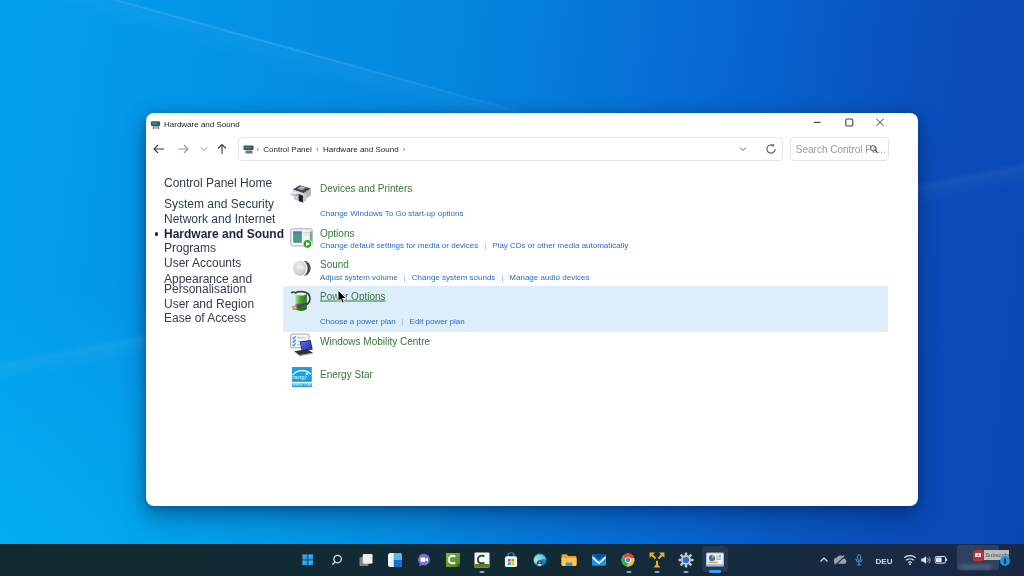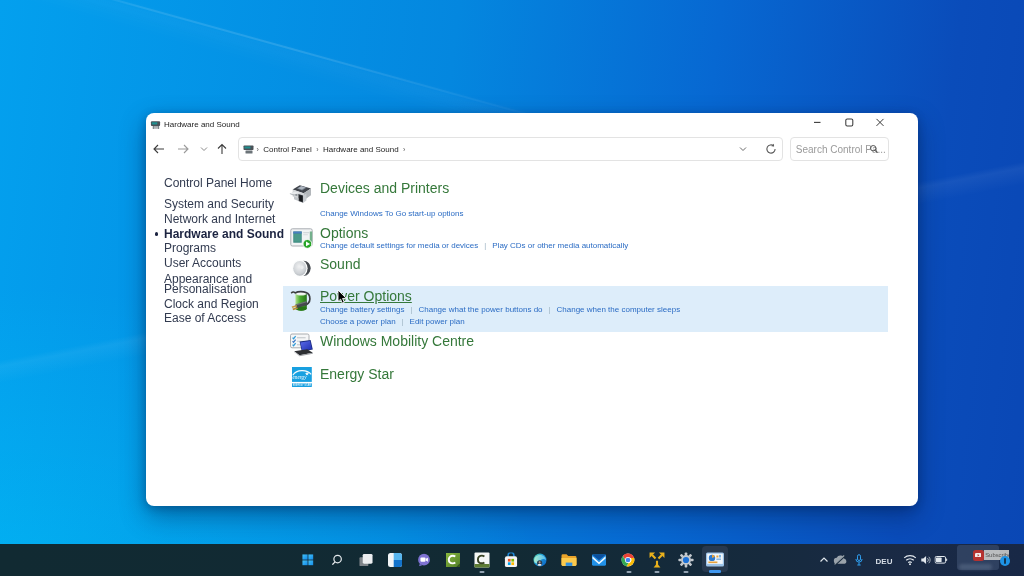--- a/index.html
+++ b/index.html
@@ -21,21 +21,21 @@
   .navico{position:absolute;top:36.5px;transform:translate(-50%,-50%);}
   #addrbox{position:absolute;left:92px;top:24px;width:545.5px;height:24.5px;
     border:1px solid #e3e3e3;border-radius:4px;box-sizing:border-box;background:#fff;}
   #searchbox{position:absolute;left:644.8px;top:24px;width:98.5px;height:24.5px;
     border:1px solid #e3e3e3;border-radius:4px;box-sizing:border-box;background:#fff;}
   .crumb{position:absolute;top:12.2px;transform:translateY(-50%);font-size:8px;color:#242424;white-space:nowrap;}
   .csep{color:#555;font-size:7px;}
   
   .side{position:absolute;transform:translateY(-50%);font-size:12px;color:#323b50;white-space:nowrap;left:18.5px;}
   
-  .hd{position:absolute;transform:translateY(-50%);font-size:14px;color:#35783a;white-space:nowrap;left:174.5px;}
+  .hd{position:absolute;transform:translateY(-50%);font-size:10px;color:#35783a;white-space:nowrap;left:174.5px;}
   .lnk{position:absolute;transform:translateY(-50%);font-size:8px;color:#2b6cc4;white-space:nowrap;left:174.5px;}
   .lsep{color:#9ab0c0;padding:0 6px;font-size:7.5px;}
   .icon24{position:absolute;left:143.5px;width:25px;height:25px;}
   #hl{position:absolute;left:137.5px;top:173.5px;width:605px;height:46px;background:#ddedfa;}
   
   #taskbar{position:absolute;left:0;top:543.5px;width:1024px;height:32.5px;
     background:linear-gradient(90deg,#112a32 0%,#122a34 50%,#162a3e 75%,#1a2a45 88%,#182846 100%);}
   .tico{position:absolute;top:559.5px;transform:translate(-50%,-50%);}
   .tdash{position:absolute;top:570.5px;width:5px;height:2px;border-radius:1px;background:#93a3b2;transform:translateX(-50%);}
 </style>
@@ -104,21 +104,21 @@
 
   <div class="side" style="top:70px">Control Panel Home</div>
   <div class="side" style="top:91.5px">System and Security</div>
   <div class="side" style="top:106.3px">Network and Internet</div>
   <div class="side" style="top:121.1px;font-weight:bold;color:#1b2340">Hardware and Sound</div>
   <div class="abs" style="left:9px;top:119.6px;width:3.5px;height:3.5px;border-radius:50%;background:#1b2340"></div>
   <div class="side" style="top:135.6px">Programs</div>
   <div class="side" style="top:150.1px">User Accounts</div>
   <div class="side" style="top:166px">Appearance and</div>
   <div class="side" style="top:176.8px">Personalisation</div>
-  <div class="side" style="top:191px">Clock and Region</div>
+  <div class="side" style="top:191px">User and Region</div>
   <div class="side" style="top:205.5px">Ease of Access</div>
 
   <svg class="icon24" style="top:70px" viewBox="0 0 25 25" id="ic-printer">
     <path d="M3.6 6.6 L10.8 2.2 L22 5.4 L14.6 10.2 Z" fill="#41454c"></path>
     <path d="M7.8 5.6 L12.2 2.9 L17.8 4.5 L13.2 7.4 Z" fill="#79828e"></path>
     <path d="M8.9 5.3 L12.3 3.2 L16.4 4.4 L12.9 6.6 Z" fill="#aeb6c0"></path>
     <path d="M3.6 6.6 L14.6 10.2 L14.6 17.4 L3.6 13.6 Z" fill="#d4d7da"></path>
     <path d="M14.6 10.2 L22 5.4 L22 12.2 L14.6 17.4 Z" fill="#b3b7bb"></path>
     <path d="M3.6 9.4 L8.4 11 L8.4 13.2 L3.6 11.6 Z" fill="#8f9499"></path>
     <path d="M0.9 10.2 L6.4 8.4 L10.6 9.8 L5 11.8 Z" fill="#e8eaec"></path>
@@ -155,20 +155,21 @@
           <stop offset="1" stop-color="#9aa0a6"></stop>
         </radialGradient>
       </defs>
     <ellipse cx="14.8" cy="12.3" rx="6.8" ry="7.6" fill="#6c7177"></ellipse>
     <ellipse cx="16" cy="12.1" rx="5.4" ry="6.6" fill="#43474c"></ellipse>
     <ellipse cx="10.7" cy="12.3" rx="7.9" ry="8.7" fill="#fcfdfd"></ellipse>
     <ellipse cx="10.8" cy="12.3" rx="6.6" ry="7.4" fill="url(#spk)"></ellipse>
     <ellipse cx="12.9" cy="11.3" rx="1.6" ry="1.9" fill="#eceef0"></ellipse>
   </svg>
   <div class="hd" style="top:151.5px">Sound</div>
+  <div class="lnk" style="top:164px">Adjust system volume<span class="lsep">|</span>Change system sounds<span class="lsep">|</span>Manage audio devices</div>
 
   <svg class="icon24" style="top:177.5px" viewBox="0 0 25 25" id="ic-power">
     <defs>
         <linearGradient id="bat" x1="0" y1="0" x2="1" y2="0">
           <stop offset="0" stop-color="#b4e492"></stop>
           <stop offset="0.4" stop-color="#4aac30"></stop>
           <stop offset="1" stop-color="#277417"></stop>
         </linearGradient>
       </defs>
     <path d="M2.2 3.2 C3.6 1.6 5.4 1.8 6.6 3.4" fill="none" stroke="#3a3d3a" stroke-width="1.5"></path>
@@ -176,21 +177,20 @@
     <ellipse cx="12.1" cy="18.6" rx="5.7" ry="2.1" fill="#277417"></ellipse>
     <ellipse cx="12.1" cy="3.4" rx="5.7" ry="2.1" fill="#dbe8d6"></ellipse>
     <ellipse cx="12.1" cy="3.3" rx="4.2" ry="1.5" fill="#f4f6f3"></ellipse>
     <path d="M5.8 3 C11 0.6 19.4 1.4 20.6 6.4 C21.6 10.4 20 13.6 16.6 15" fill="none" stroke="#3b3e42" stroke-width="1.7"></path>
     <path d="M6.2 15.2 L17.4 11.2 L18.8 14.4 L7.6 18.4 Z" fill="#46494e" transform="rotate(3 12 15)"></path>
     <path d="M6.6 14.6 L17 10.9 L17.5 12 L7.1 15.7 Z" fill="#6e7277" transform="rotate(3 12 14)"></path>
     <path d="M2.6 16.4 L7.4 15 L8.1 16.6 L3.3 18 Z" fill="#c9a04e"></path>
     <path d="M3.4 18.6 L8.2 17.2 L8.9 18.8 L4.1 20.2 Z" fill="#b8903e"></path>
   </svg>
   <div class="hd" style="top:183.5px;text-decoration:underline">Power Options</div>
-  <div class="lnk" style="top:196px">Change battery settings<span class="lsep">|</span>Change what the power buttons do<span class="lsep">|</span>Change when the computer sleeps</div>
   <div class="lnk" style="top:208.3px">Choose a power plan<span class="lsep">|</span>Edit power plan</div>
 
   <svg class="icon24" style="top:220.5px" viewBox="0 0 25 25" id="ic-mobility">
     <rect x="1.5" y="1" width="18.5" height="13.8" rx="1.6" fill="#f5f6f7"></rect>
     <rect x="1.5" y="1" width="18.5" height="13.8" rx="1.6" fill="none" stroke="#a8acb0" stroke-width="1"></rect>
     <path d="M3.6 4.6 L4.6 5.8 L6.6 3.2" fill="none" stroke="#2e9ad8" stroke-width="1.3"></path>
     <path d="M3.6 8.1 L4.6 9.3 L6.6 6.7" fill="none" stroke="#3e78c8" stroke-width="1.3"></path>
     <path d="M3.6 11.6 L4.6 12.8 L6.6 10.2" fill="none" stroke="#2e9ad8" stroke-width="1.3"></path>
     <rect x="8" y="4.2" width="8.6" height="1.1" fill="#c2c6ca"></rect>
     <rect x="8" y="7.7" width="6.6" height="1.1" fill="#cdd1d5"></rect>

